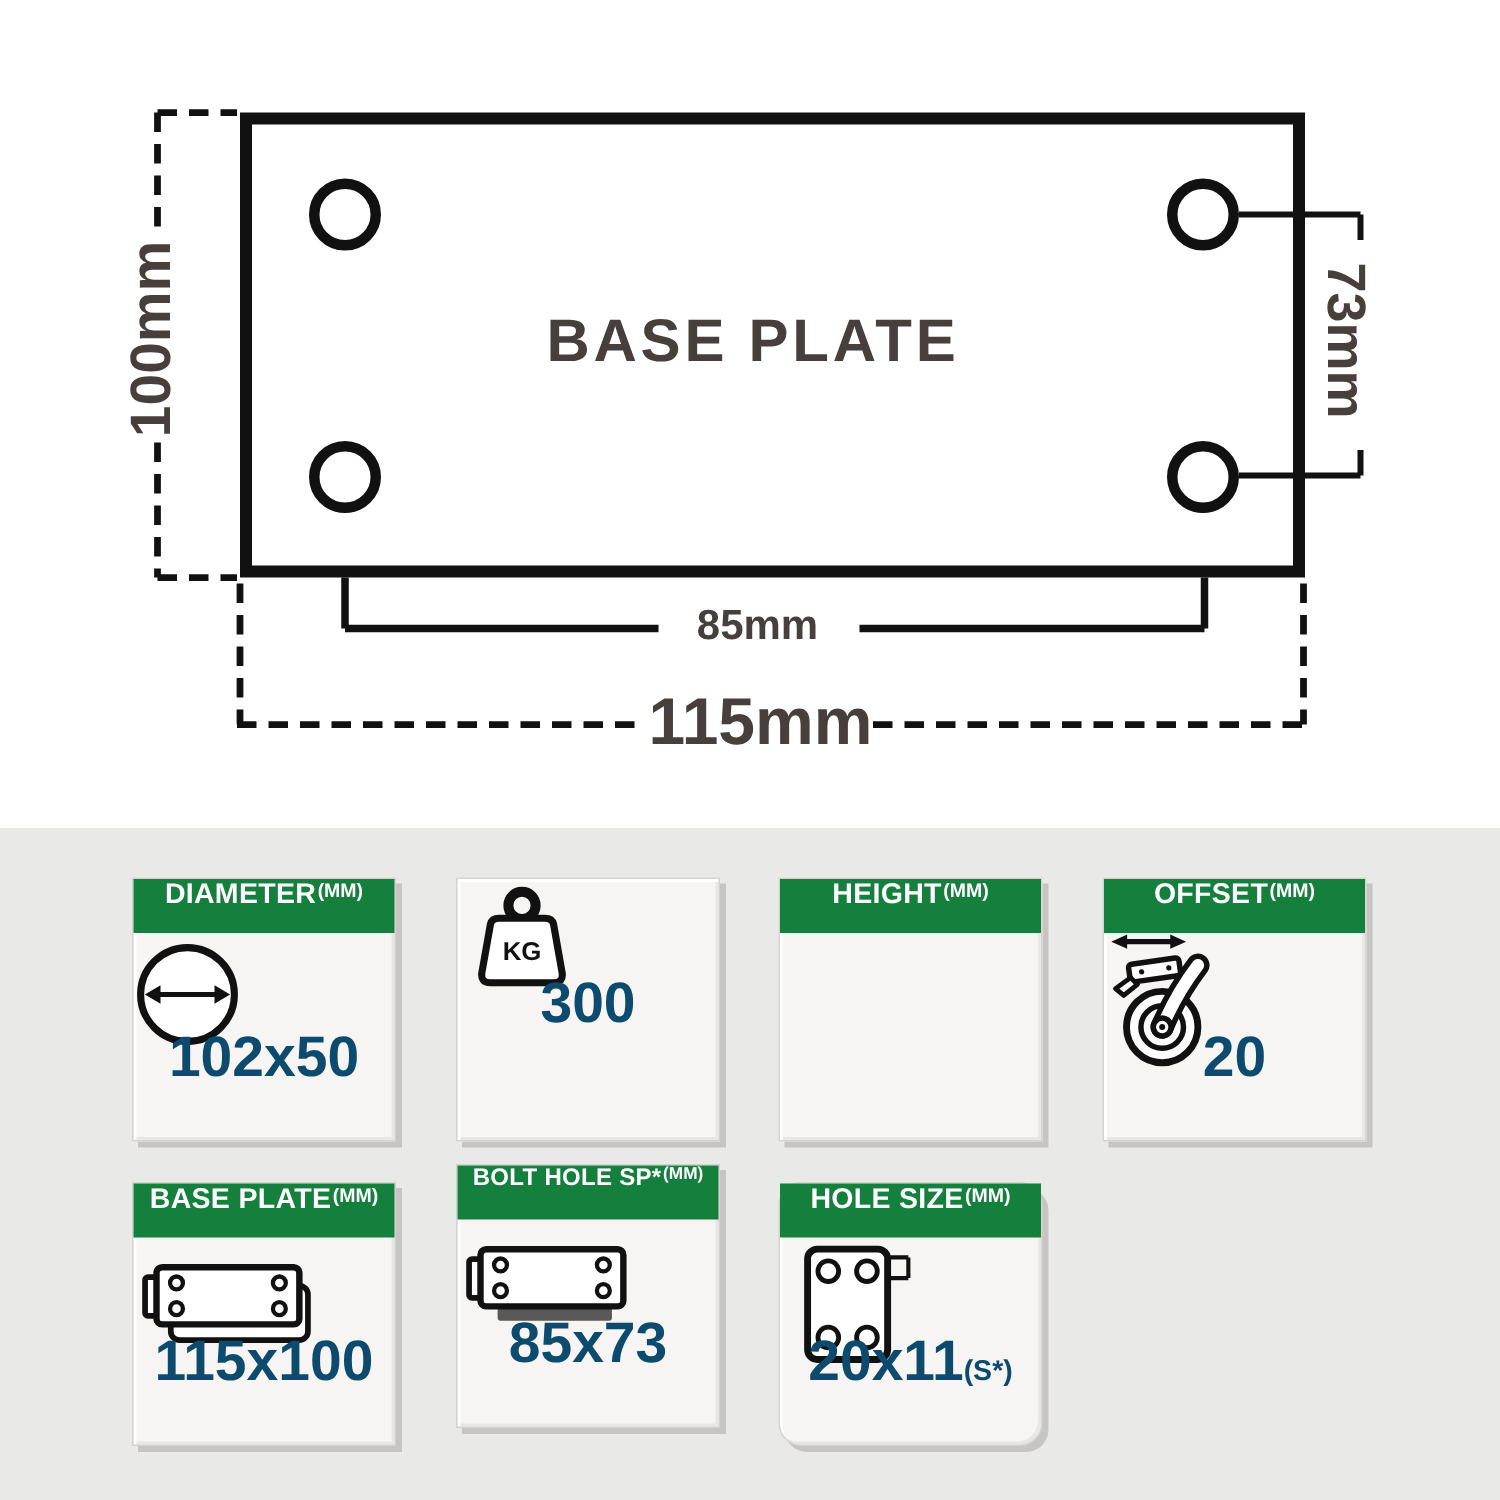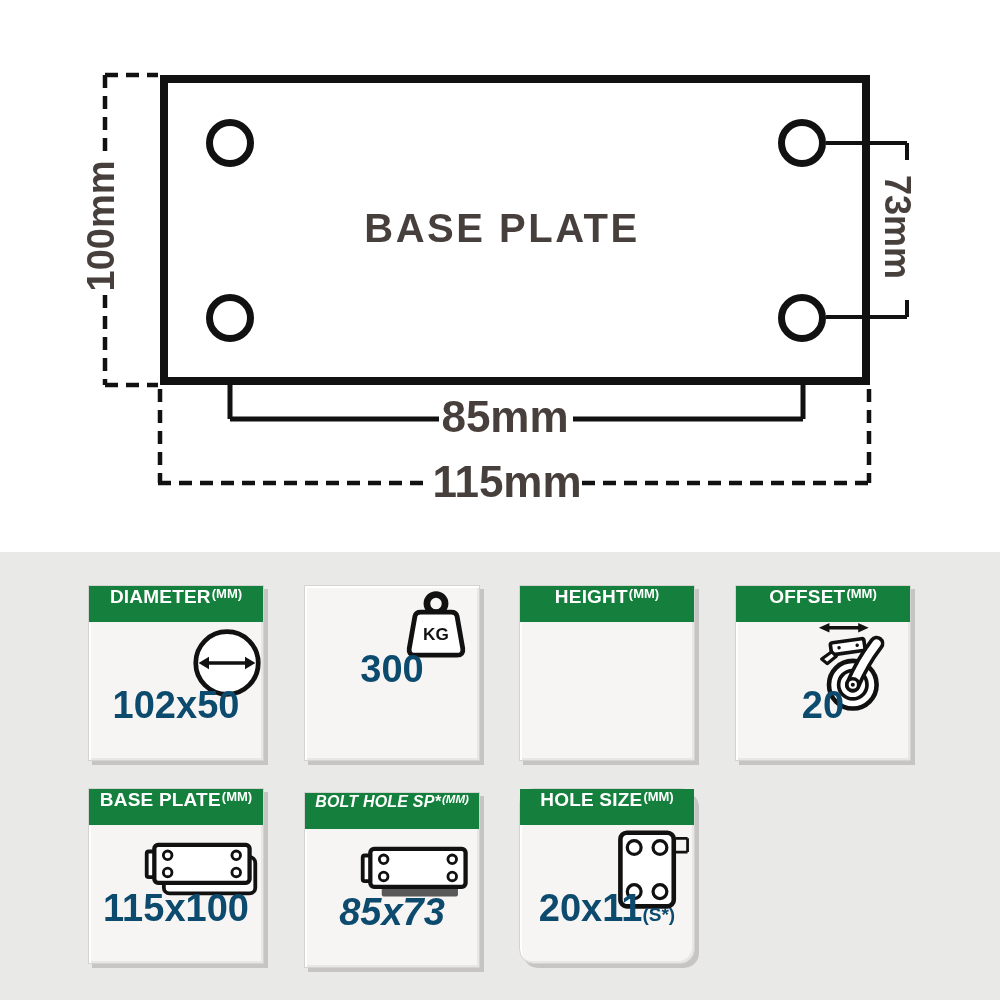--- a/index.html
+++ b/index.html
@@ -11,35 +11,35 @@
   .plate{position:absolute;left:160px;top:75px;width:710px;height:310px;
          border:8px solid #111;background:#fff;box-sizing:border-box;}
   .hole{position:absolute;width:48px;height:48px;border:7px solid #111;border-radius:50%;
         box-sizing:border-box;background:#fff;}
   .dims{position:absolute;left:0;top:0;pointer-events:none;}
   .plate-title{position:absolute;left:502px;top:228px;transform:translate(-50%,-50%);
         font-size:40px;font-weight:bold;letter-spacing:2.5px;color:#473f3c;white-space:nowrap;}
   .dim-label{position:absolute;font-weight:bold;color:#473f3c;white-space:nowrap;line-height:1;}
   .lbl-100{left:101px;top:226px;font-size:38px;transform:translate(-50%,-50%) rotate(-90deg);}
   .lbl-73{left:897px;top:227px;font-size:36px;transform:translate(-50%,-50%) rotate(90deg);}
-  .lbl-85{left:505px;top:417px;font-size:44px;transform:translate(-50%,-50%);}
+  .lbl-85{left:505px;top:417px;font-size:28px;transform:translate(-50%,-50%);}
   .lbl-115{left:507px;top:482px;font-size:44px;transform:translate(-50%,-50%);}
 
   
   .specs{position:absolute;left:0;top:552px;width:1000px;height:448px;background:#e9e9e8;}
   .tile{position:absolute;width:176px;height:176px;background:#f6f5f3;
         border:1px solid #d4d3d1;box-sizing:border-box;
         box-shadow:4px 4px 0 #c6c5c3, inset 2px 2px 0 #ffffff, inset -2px -2px 0 #e8e7e5;}
   .tile-header{height:36px;background:#15803d;color:#fff;display:flex;align-items:flex-start;
         justify-content:center;white-space:nowrap;}
   .h-label{font-size:19px;font-weight:bold;letter-spacing:.2px;}
   .h-suffix{font-size:13px;font-weight:bold;margin-left:1px;}
   .tile.small .h-label{font-size:16px;}
   .tile.small .h-suffix{font-size:11.5px;}
-  .tile-body{position:relative;height:112px;display:flex;flex-direction:column;align-items:flex-end;}
+  .tile-body{position:relative;height:112px;display:flex;flex-direction:column;align-items:flex-start;}
   .tile-value{position:absolute;bottom:10px;width:100%;text-align:center;
         font-size:38px;font-weight:bold;color:#0c4a6e;line-height:1;}
   .v-suffix{font-size:19px;font-weight:bold;}
   .icon{display:block;}
   .hidden-defs{position:absolute;width:0;height:0;overflow:hidden;}
 </style>
 </head>
 <body>
 
 <div class="page">
@@ -150,21 +150,21 @@
           <rect x="16" y="4" width="100" height="40" rx="4" fill="#fff" stroke="#111" stroke-width="4.5"></rect>
           <circle cx="30" cy="15" r="4.5" fill="#fff" stroke="#111" stroke-width="3"></circle>
           <circle cx="102" cy="15" r="4.5" fill="#fff" stroke="#111" stroke-width="3"></circle>
           <circle cx="30" cy="33" r="4.5" fill="#fff" stroke="#111" stroke-width="3"></circle>
           <circle cx="102" cy="33" r="4.5" fill="#fff" stroke="#111" stroke-width="3"></circle>
         </svg>
         <div class="tile-value">115x100</div>
       </div>
     </div>
 
-    <div class="tile small" style="left:304px;top:240px;font-style:italic;">
+    <div class="tile small" style="left:304px;top:224px;">
       <div class="tile-header">
         <span class="h-label">BOLT HOLE SP*</span>
           <span class="h-suffix">(MM)</span>
       </div>
       <div class="tile-body">
         <svg class="icon" style="margin-top:16px;" width="124" height="60" viewBox="0 0 130 63">
           <rect x="28" y="40" width="80" height="14" rx="2" fill="#595959"></rect>
           <rect x="8" y="11" width="12" height="27" rx="2" fill="#fff" stroke="#111" stroke-width="4"></rect>
           <rect x="16" y="4" width="100" height="40" rx="4" fill="#fff" stroke="#111" stroke-width="4.5"></rect>
           <circle cx="30" cy="15" r="4.5" fill="#fff" stroke="#111" stroke-width="3"></circle>

